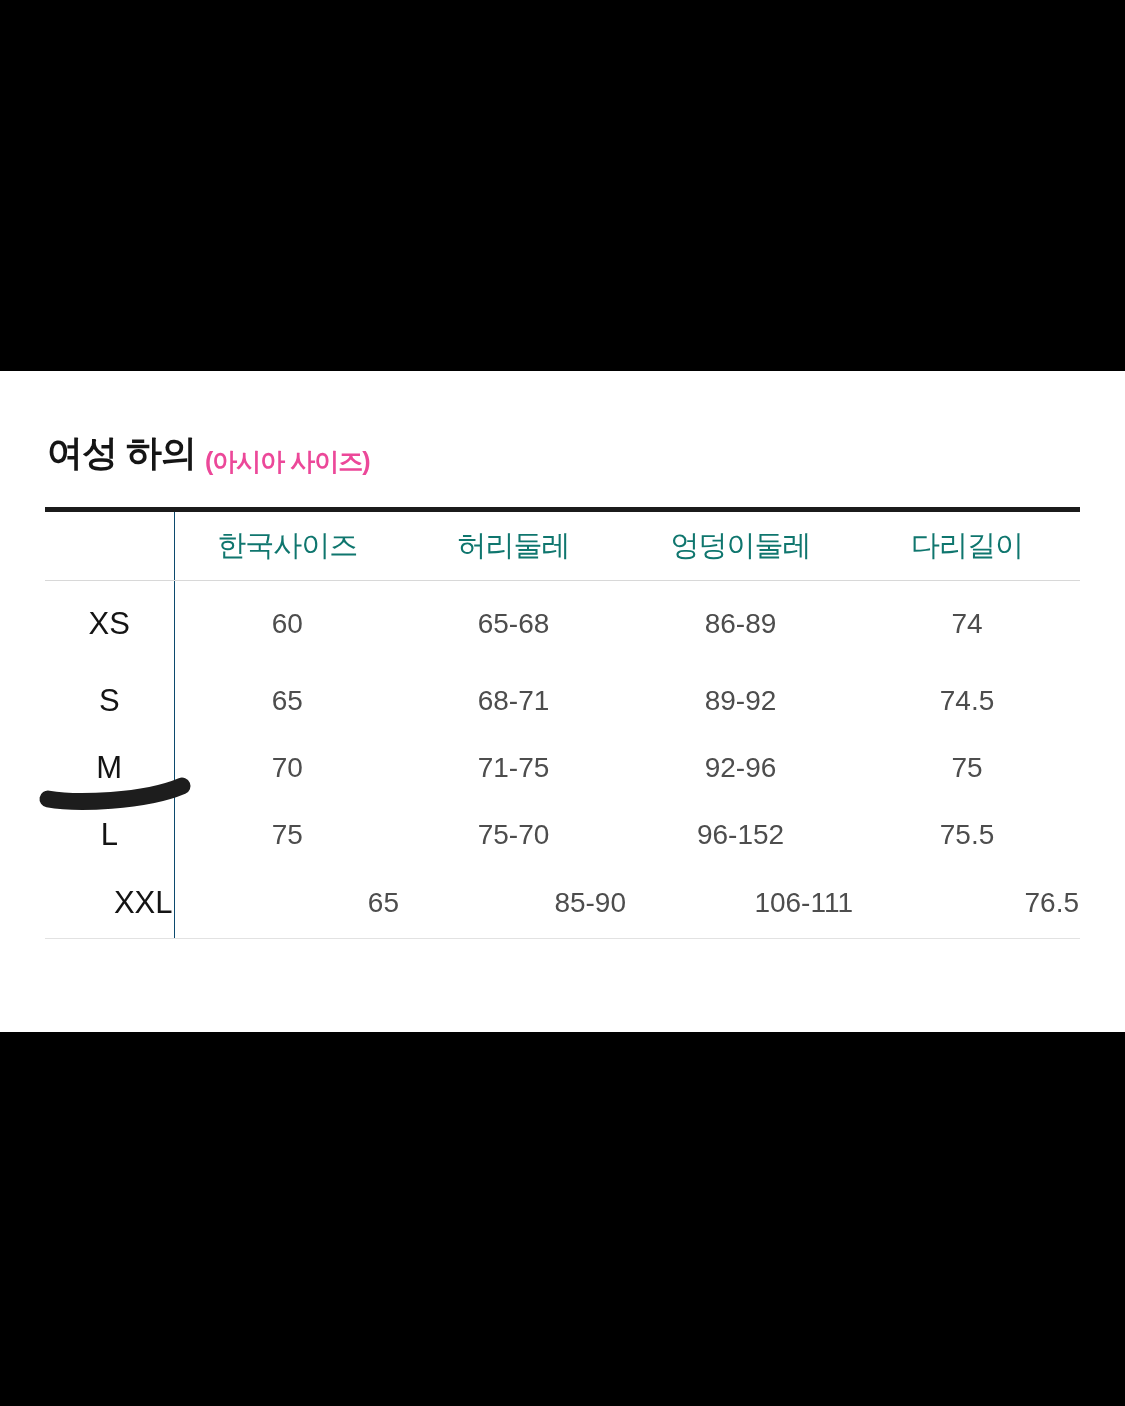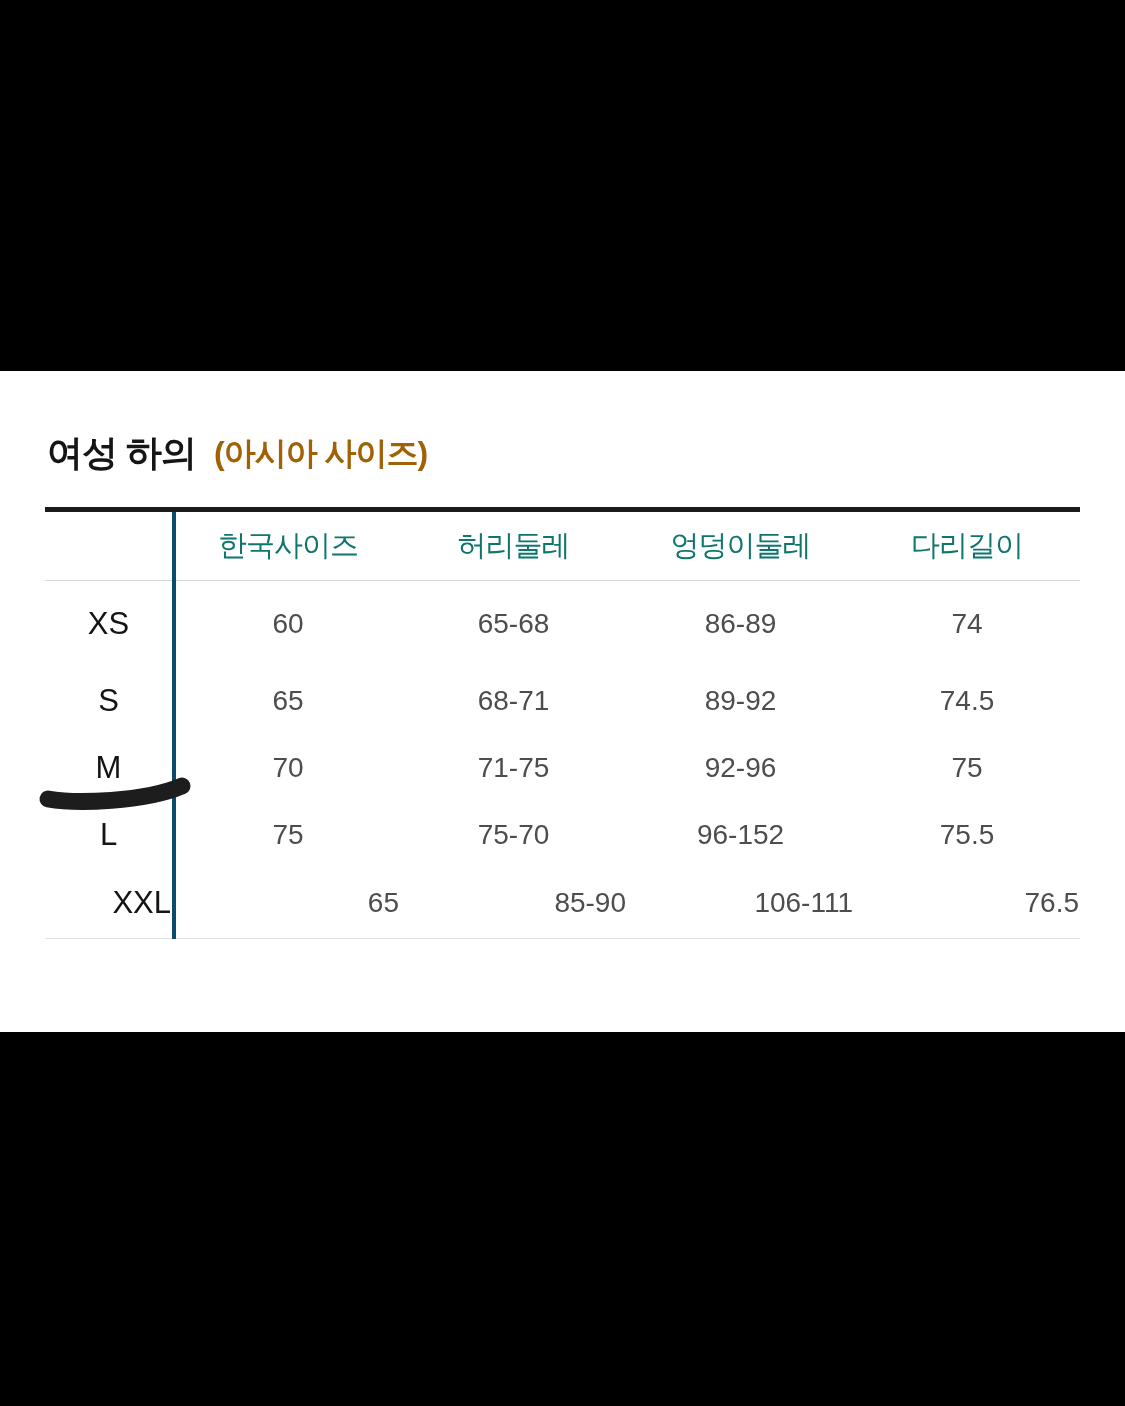--- a/index.html
+++ b/index.html
@@ -31,33 +31,33 @@
     height: 661px;
     background: #ffffff;
   }
 
   .title-row {
     position: absolute;
     left: 47px;
     top: 58px;
     white-space: nowrap;
     display: flex;
-    align-items: center;
+    align-items: flex-end;
   }
   .title-main {
     font-size: 36px;
     font-weight: 800;
     color: #151515;
     letter-spacing: -1px;
   }
   .title-sub {
-    font-size: 32px;
+    font-size: 25px;
     font-weight: 600;
-    color: #a16207;
-    margin-left: 18px;
+    color: #ec4899;
+    margin-left: 9px;
     letter-spacing: -1px;
   }
 
   table.size-table {
     position: absolute;
     left: 45px;
     top: 136px;
     width: 1035px;
     border-collapse: collapse;
     table-layout: fixed;
@@ -85,21 +85,21 @@
     vertical-align: middle;
   }
   .size-table tbody tr:first-child td { height: 84px; }
   .size-table tbody tr:last-child td {
     height: 68px;
     border-bottom: 1px solid #e2e2e2;
     text-align: right;
   }
   .size-table th:first-child,
   .size-table td:first-child {
-    border-right: 4px solid #0c4a6e;
+    border-right: 1px solid #0c4a6e;
   }
   td.cell-size {
     font-size: 31px;
     font-weight: 500;
     color: #141414;
   }
   td.cell-val {
     font-size: 28px;
     font-weight: 400;
     color: #4d4d4d;

